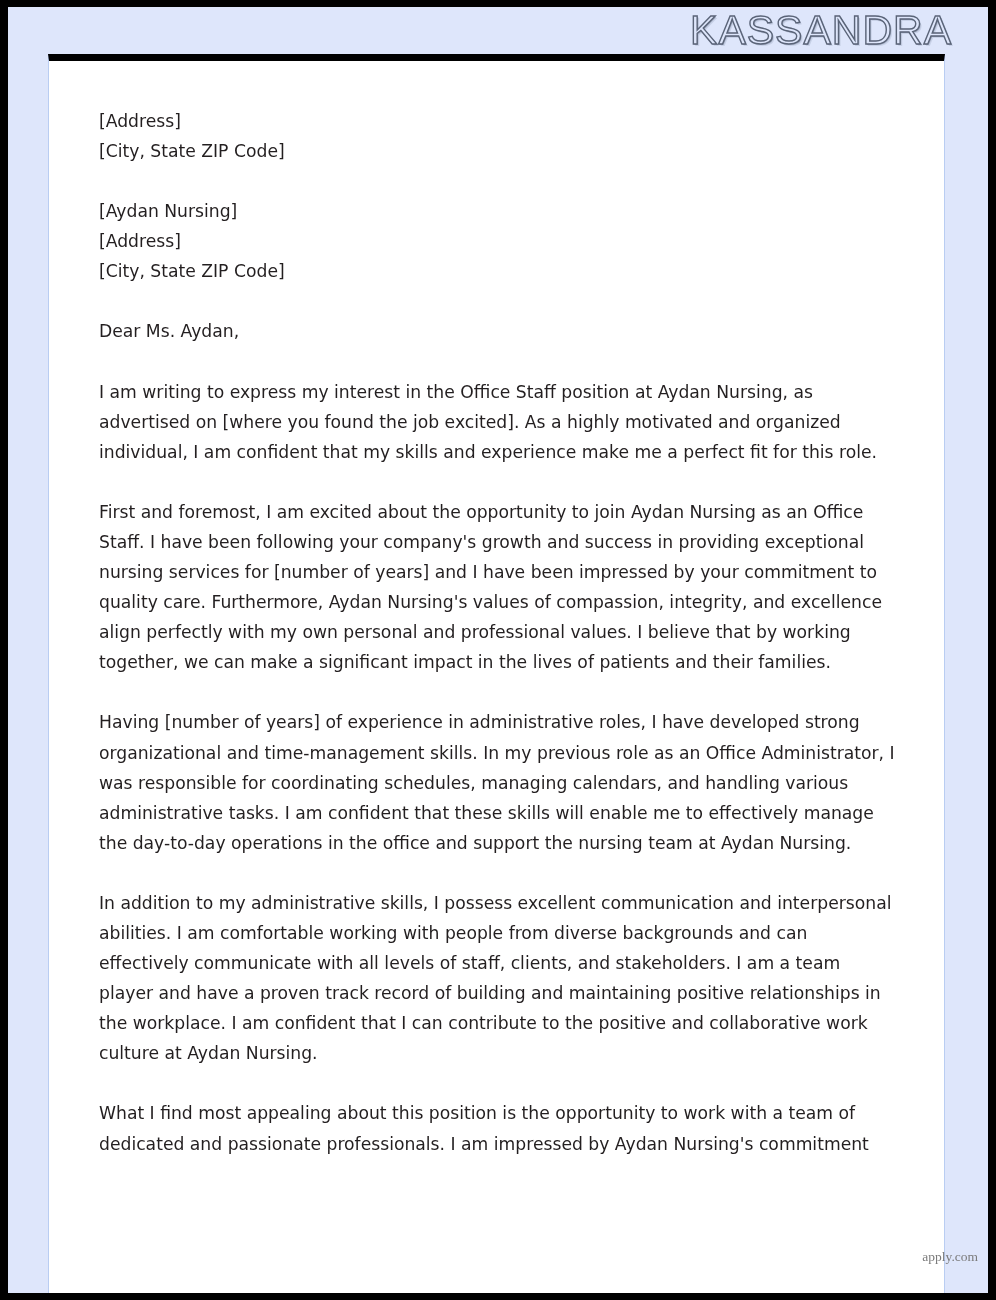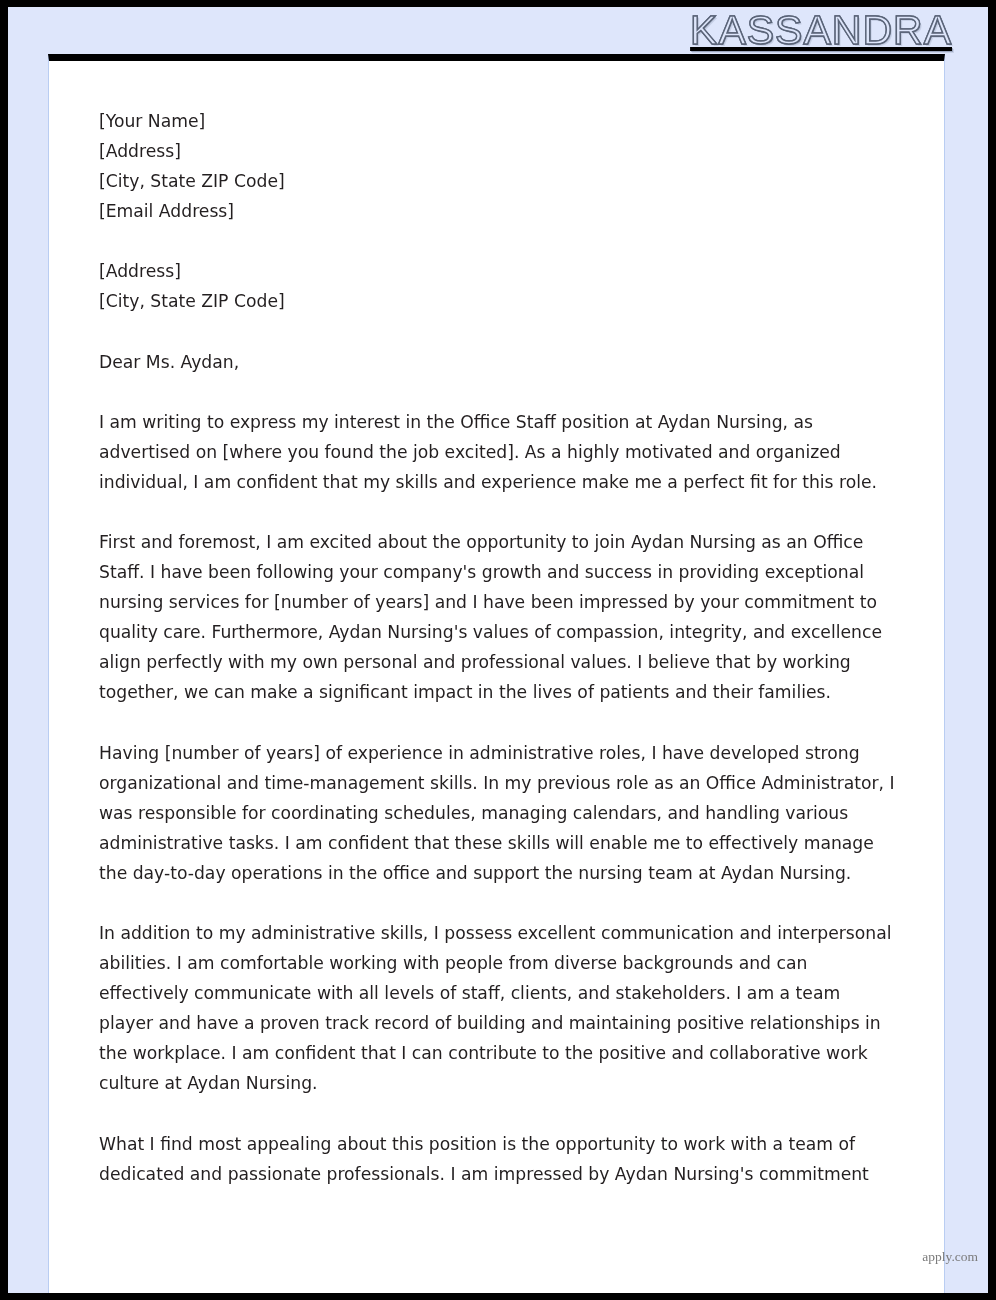--- a/index.html
+++ b/index.html
@@ -31,21 +31,20 @@
     position: absolute;
     left: 0;
     top: 0;
     right: 0;
     height: 47px;
     display: flex;
     align-items: center;
     justify-content: flex-end;
     padding-right: 36px;
     box-sizing: border-box;
-    text-decoration: underline;
   }
 
   .brand-name {
     font-family: "Liberation Sans", sans-serif;
     font-size: 41px;
     line-height: 1;
     letter-spacing: 1px;
     font-weight: 400;
     color: #dee6fb;
     -webkit-text-stroke: 1.4px #5a6478;
@@ -126,27 +125,26 @@
 
   <div class="letterhead">
     <div class="brand-name">KASSANDRA</div>
   </div>
 
   <div class="sheet">
     <div class="sheet-inner">
       <div class="letter">
 
         <div class="addr-block">
-          <div class="addr-line">[Your Name]</div>
           <div class="addr-line">[Address]</div>
           <div class="addr-line">[City, State ZIP Code]</div>
-          <div class="addr-line">[Email Address]</div>
         </div>
 
         <div class="addr-block">
+          <div class="addr-line">[Aydan Nursing]</div>
           <div class="addr-line">[Address]</div>
           <div class="addr-line">[City, State ZIP Code]</div>
         </div>
 
         <div class="salutation">Dear Ms. Aydan,</div>
 
         <p class="para">I am writing to express my interest in the Office Staff position at Aydan Nursing, as advertised on [where you found the job excited]. As a highly motivated and organized individual, I am confident that my skills and experience make me a perfect fit for this role.</p>
         <p class="para">First and foremost, I am excited about the opportunity to join Aydan Nursing as an Office Staff. I have been following your company's growth and success in providing exceptional nursing services for [number of years] and I have been impressed by your commitment to quality care. Furthermore, Aydan Nursing's values of compassion, integrity, and excellence align perfectly with my own personal and professional values. I believe that by working together, we can make a significant impact in the lives of patients and their families.</p>
         <p class="para">Having [number of years] of experience in administrative roles, I have developed strong organizational and time-management skills. In my previous role as an Office Administrator, I was responsible for coordinating schedules, managing calendars, and handling various administrative tasks. I am confident that these skills will enable me to effectively manage the day-to-day operations in the office and support the nursing team at Aydan Nursing.</p>
         <p class="para">In addition to my administrative skills, I possess excellent communication and interpersonal abilities. I am comfortable working with people from diverse backgrounds and can effectively communicate with all levels of staff, clients, and stakeholders. I am a team player and have a proven track record of building and maintaining positive relationships in the workplace. I am confident that I can contribute to the positive and collaborative work culture at Aydan Nursing.</p>

